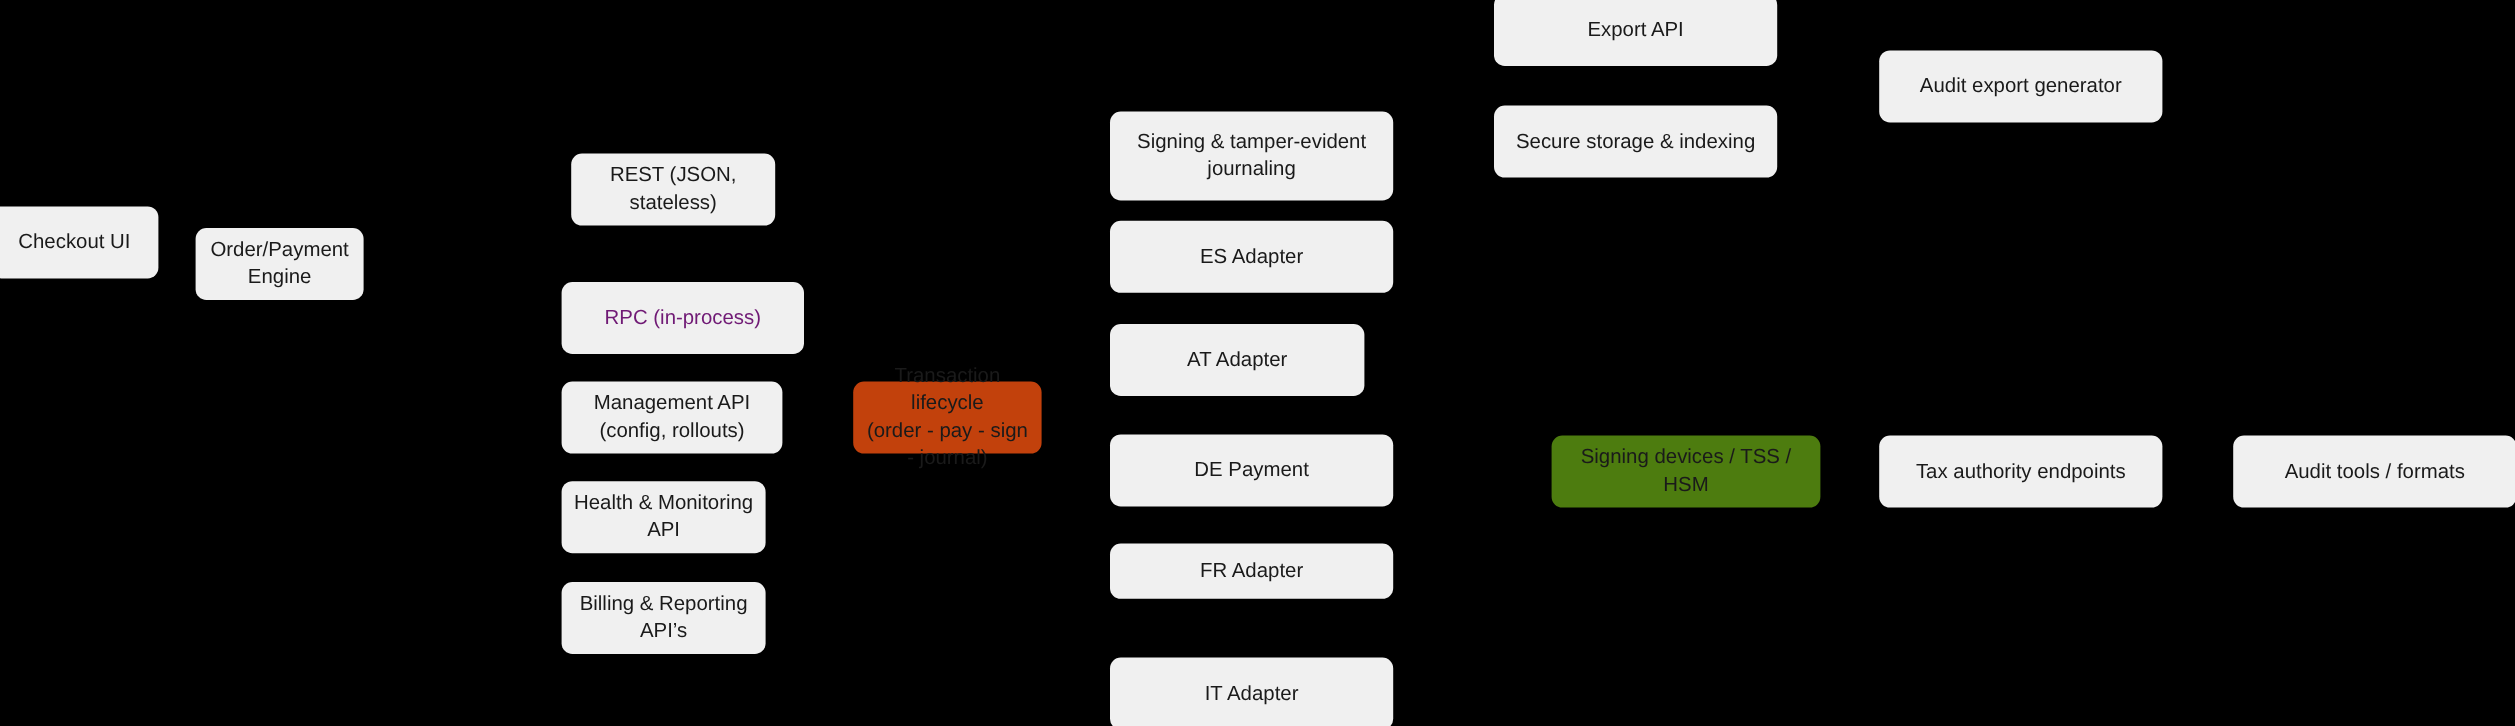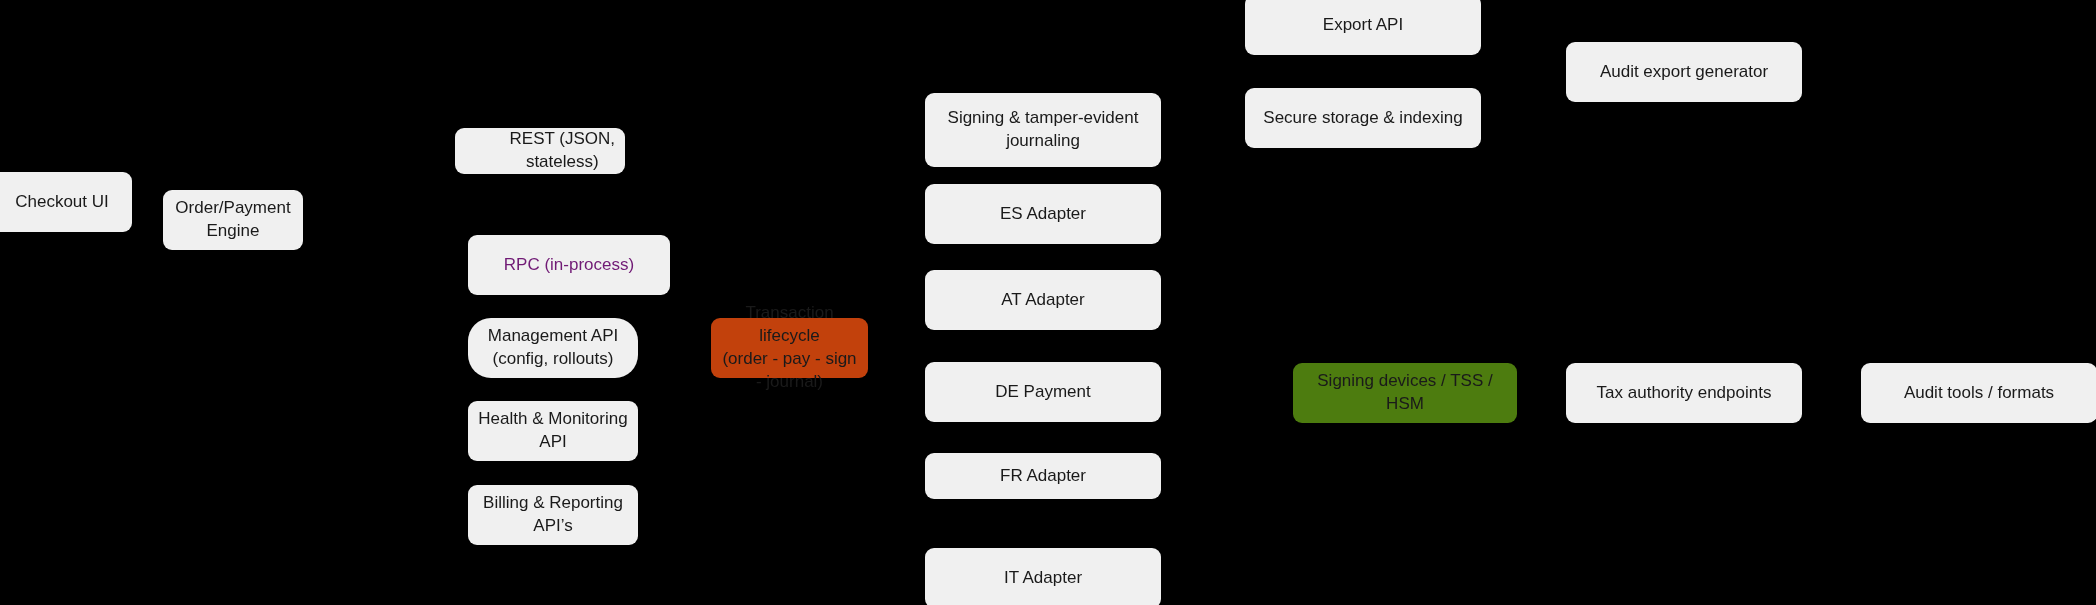--- a/index.html
+++ b/index.html
@@ -41,28 +41,28 @@
 </head>
 <body>
 
 <div id="canvas" style="background: rgb(0, 0, 0);">
     <div class="node" style="left: -8px; top: 172px; width: 140px; height: 60px; background: rgb(240, 240, 240); color: rgb(26, 26, 26);">
       <span class="label">Checkout UI</span>
     </div>
     <div class="node" style="left: 163px; top: 172px; width: 140px; height: 60px; background: rgb(240, 240, 240); color: rgb(26, 26, 26); margin-top: 18px;">
       <span class="label">Order/Payment Engine</span>
     </div>
-    <div class="node" style="left: 455px; top: 128px; width: 170px; height: 46px; background: rgb(240, 240, 240); color: rgb(26, 26, 26); justify-content: flex-end;">
+    <div class="node" style="left: 476px; top: 128px; width: 170px; height: 60px; background: rgb(240, 240, 240); color: rgb(26, 26, 26);">
       <span class="label">REST (JSON,
 stateless)</span>
     </div>
     <div class="node" style="left: 468px; top: 235px; width: 202px; height: 60px; background: rgb(240, 240, 240); color: #701a75;">
       <span class="label">RPC (in-process)</span>
     </div>
-    <div class="node" style="left: 468px; top: 318px; width: 170px; height: 60px; background: rgb(240, 240, 240); color: rgb(26, 26, 26); border-radius: 23px;">
+    <div class="node" style="left: 468px; top: 318px; width: 184px; height: 60px; background: rgb(240, 240, 240); color: rgb(26, 26, 26);">
       <span class="label">Management API
 (config, rollouts)</span>
     </div>
     <div class="node" style="left: 468px; top: 401px; width: 170px; height: 60px; background: rgb(240, 240, 240); color: rgb(26, 26, 26);">
       <span class="label">Health &amp; Monitoring
 API</span>
     </div>
     <div class="node" style="left: 468px; top: 485px; width: 170px; height: 60px; background: rgb(240, 240, 240); color: rgb(26, 26, 26);">
       <span class="label">Billing &amp; Reporting
 API’s</span>
@@ -70,21 +70,21 @@
     <div class="node" style="left: 711px; top: 318px; width: 157px; height: 60px; background: #c2410c; color: rgb(26, 26, 26); justify-content: center;">
       <span class="label">Transaction lifecycle
 (order - pay - sign - journal)</span>
     </div>
     <div class="node" style="left: 925px; top: 93px; width: 236px; height: 74px; background: rgb(240, 240, 240); color: rgb(26, 26, 26);">
       <span class="label">Signing &amp; tamper-evident journaling</span>
     </div>
     <div class="node" style="left: 925px; top: 184px; width: 236px; height: 60px; background: rgb(240, 240, 240); color: rgb(26, 26, 26);">
       <span class="label">ES Adapter</span>
     </div>
-    <div class="node" style="left: 925px; top: 270px; width: 236px; height: 60px; background: rgb(240, 240, 240); color: rgb(26, 26, 26); text-align: center;">
+    <div class="node" style="left: 925px; top: 270px; width: 212px; height: 60px; background: rgb(240, 240, 240); color: rgb(26, 26, 26); text-align: center;">
       <span class="label">AT Adapter</span>
     </div>
     <div class="node" style="left: 925px; top: 362px; width: 236px; height: 60px; background: rgb(240, 240, 240); color: rgb(26, 26, 26);">
       <span class="label">DE Payment</span>
     </div>
     <div class="node" style="left: 925px; top: 453px; width: 236px; height: 46px; background: rgb(240, 240, 240); color: rgb(26, 26, 26);">
       <span class="label">FR Adapter</span>
     </div>
     <div class="node" style="left: 925px; top: 548px; width: 236px; height: 60px; background: rgb(240, 240, 240); color: rgb(26, 26, 26);">
       <span class="label">IT Adapter</span>

